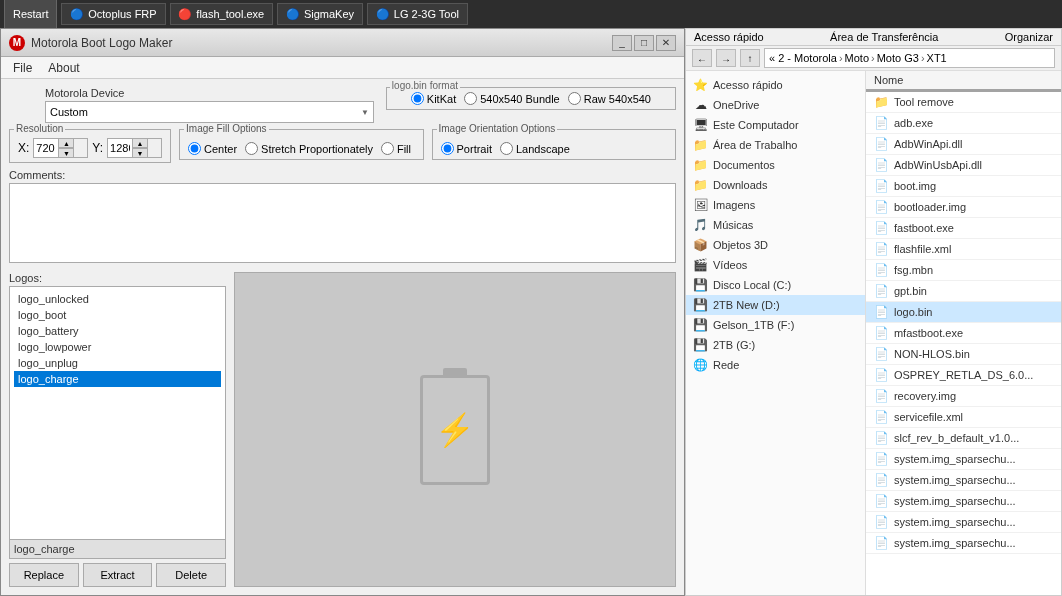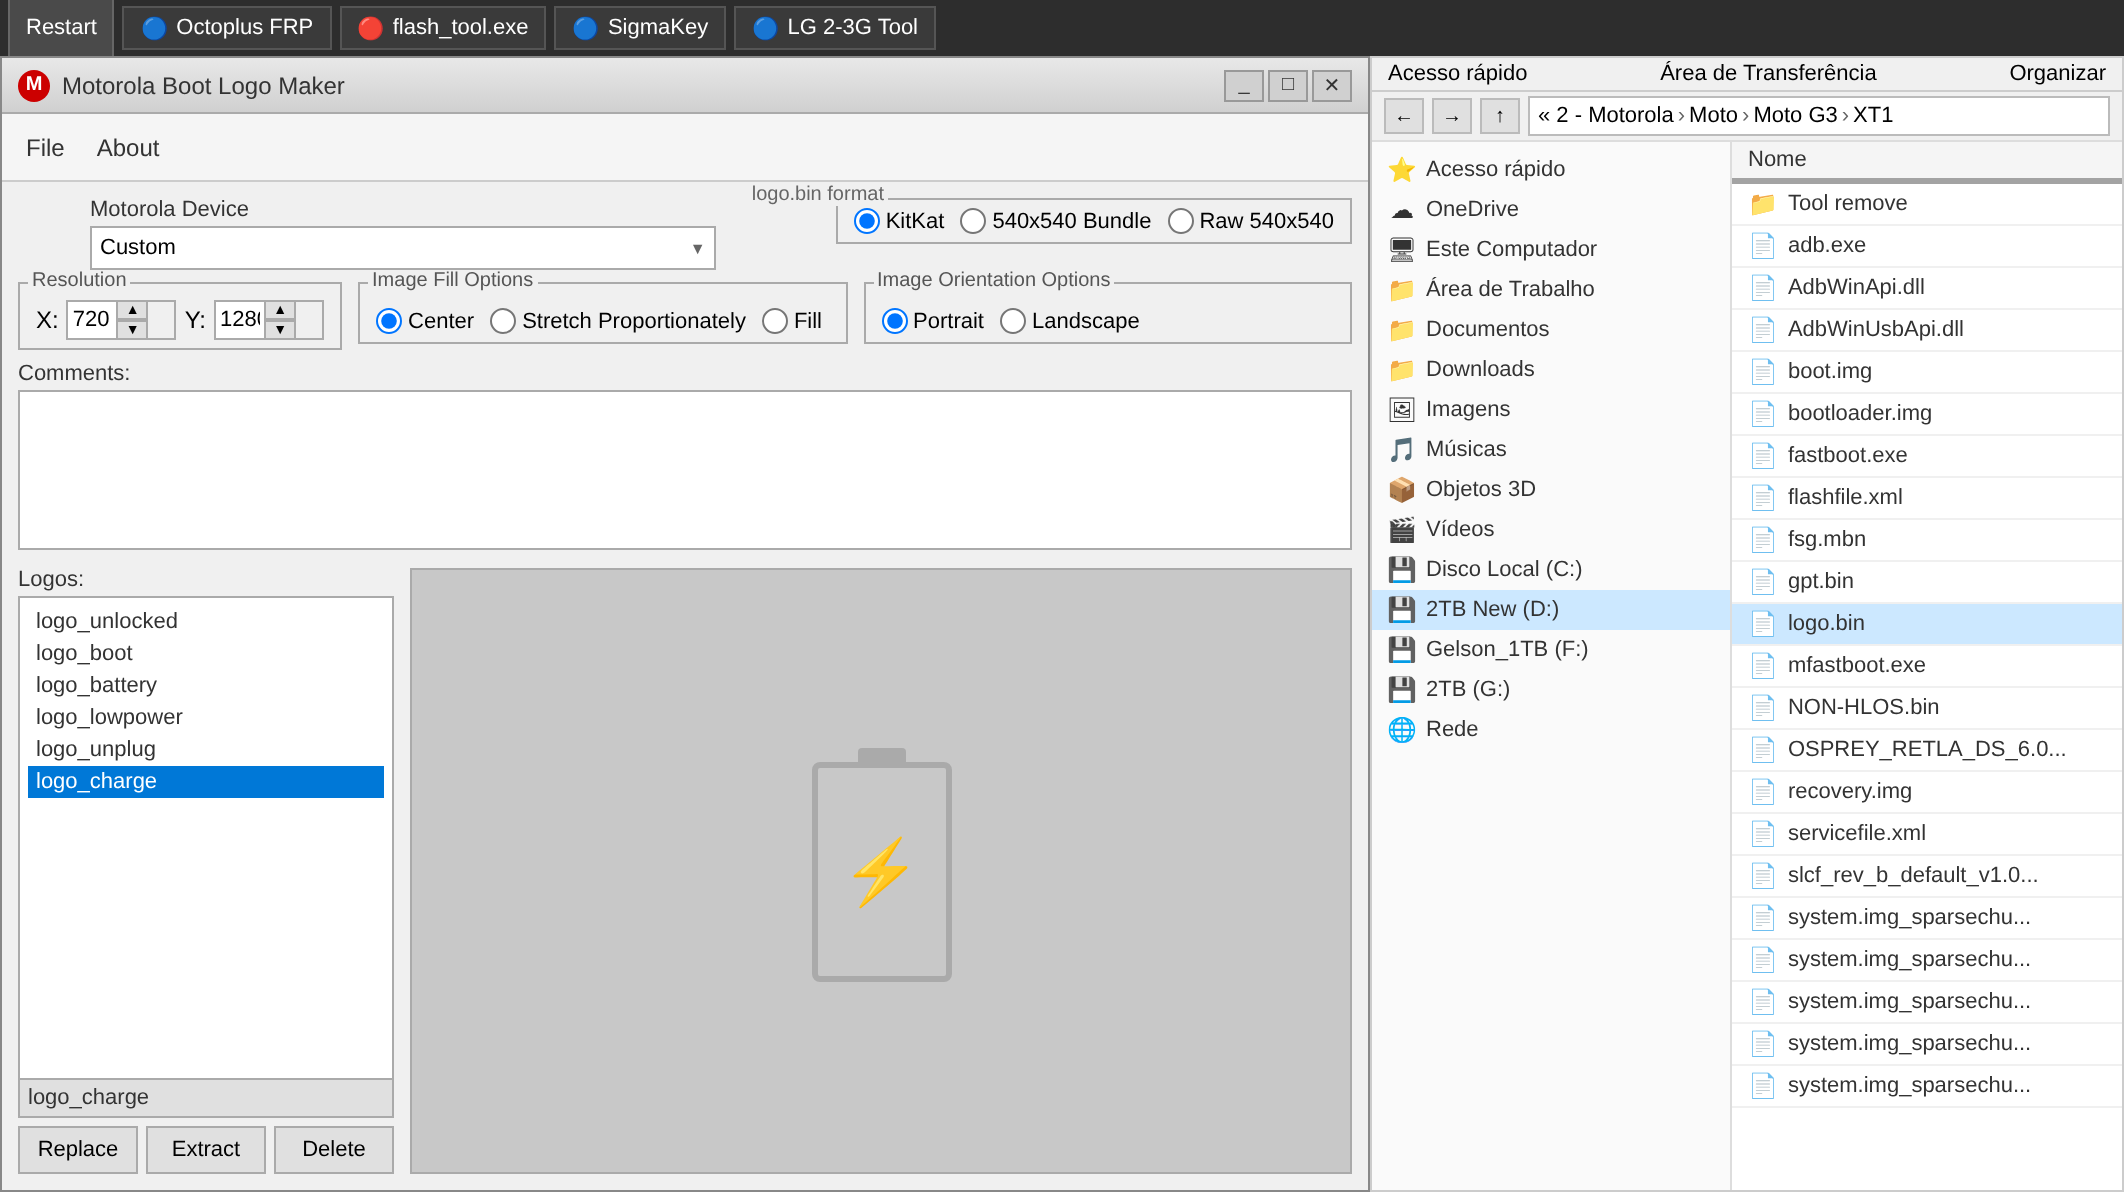--- a/index.html
+++ b/index.html
@@ -95,21 +95,21 @@
       border: 1px solid #999;
       font-size: 10px;
       display: flex; align-items: center; justify-content: center;
       cursor: pointer;
       color: #333;
     }
 
     .menu-bar {
       background: #f5f5f5;
       border-bottom: 1px solid #ccc;
-      height: 34px;
+      height: 22px;
       display: flex;
       align-items: center;
       padding: 0 4px;
     }
     .menu-item {
       padding: 2px 8px;
       font-size: 12px;
       color: #333;
       cursor: pointer;
     }
@@ -147,26 +147,25 @@
       font-size: 11px;
       display: flex;
       align-items: center;
       justify-content: space-between;
       cursor: pointer;
     }
     .dropdown-arrow { font-size: 8px; color: #666; }
 
     .format-group {
       border: 1px solid #aaa;
-      padding: 4px 8px;
+      padding: 4px 24px;
       display: flex;
       gap: 8px;
       align-items: center;
       font-size: 11px;
-      margin-left: 48px;
     }
     .format-label {
       font-size: 10px;
       color: #666;
       position: absolute;
       top: -7px;
       left: 4px;
       background: #f0f0f0;
       padding: 0 2px;
     }
@@ -263,21 +262,21 @@
 
     
     .bottom-area {
       display: flex;
       gap: 8px;
       flex: 1;
       overflow: hidden;
     }
 
     .logos-section {
-      width: 188px;
+      width: 217px;
       display: flex;
       flex-direction: column;
     }
     .logos-label {
       font-size: 11px;
       color: #333;
       margin-bottom: 2px;
     }
     .logos-list {
       border: 1px solid #aaa;

